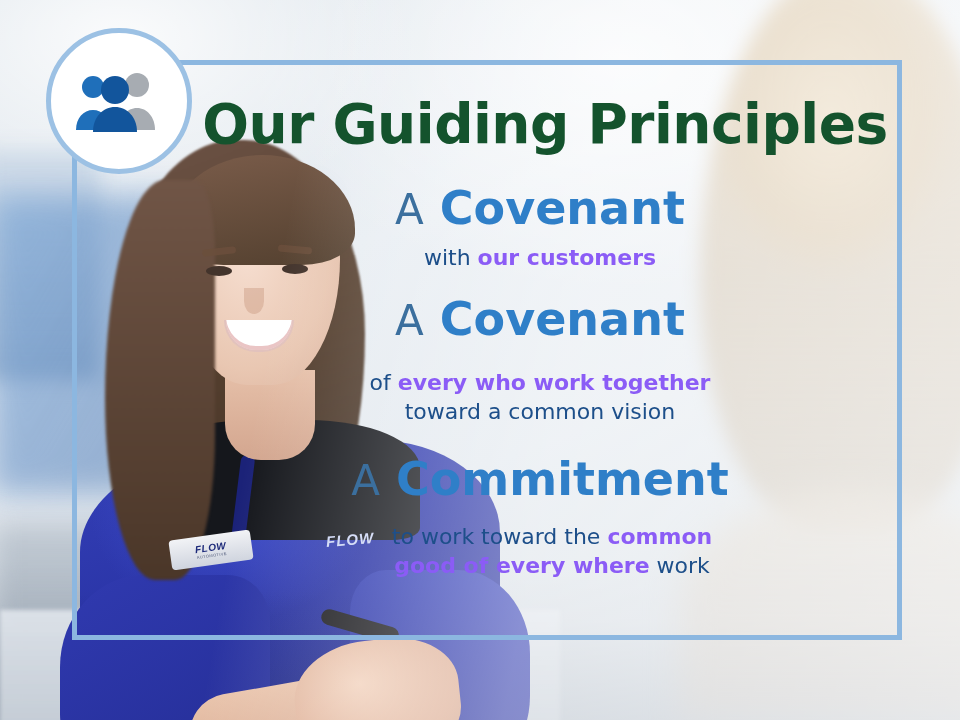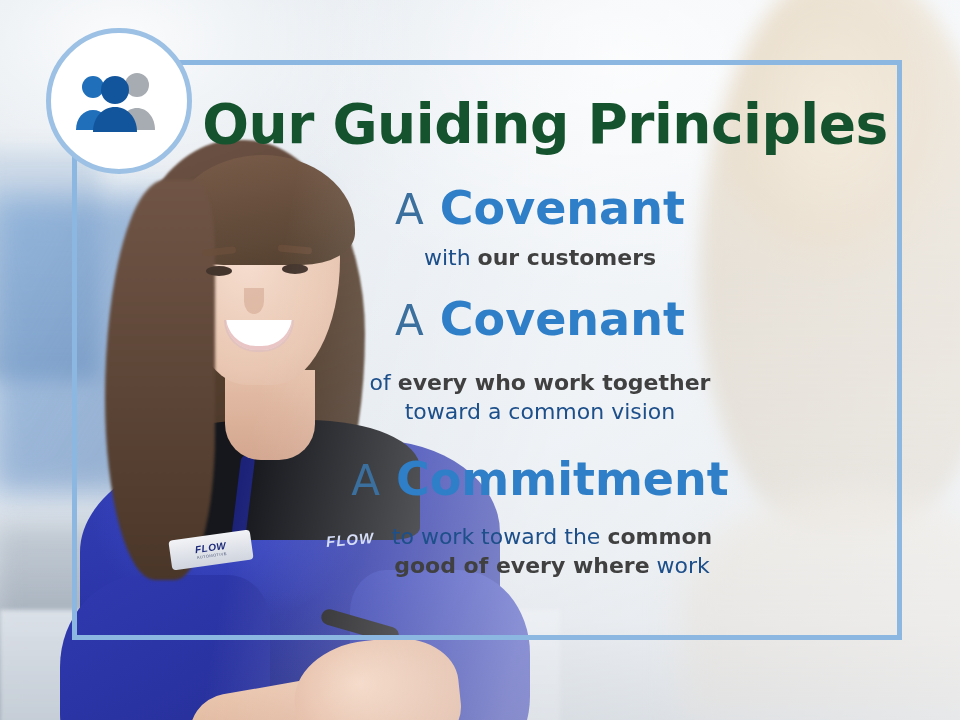--- a/index.html
+++ b/index.html
@@ -265,21 +265,21 @@
     color: #3b6f9e;
     font-size: 42px;
   }
   .sub {
     font-family: "DejaVu Sans", sans-serif;
     font-size: 22px;
     color: #1d4f8a;
     line-height: 1.32;
     font-weight: normal;
   }
-  .sub b { font-weight: bold; color: #404040; }
+  .sub b { font-weight: bold; color: #8b5cf6; }
 
   .l1 { left: 190px; top: 178px; margin-top: 6px; }
   .l1s { left: 190px; top: 243px; }
   .l2 { left: 190px; top: 295px; }
   .l2s { left: 190px; top: 368px; }
   .l3 { left: 190px; top: 455px; }
   .l3s { left: 202px; top: 522px; }
 </style>
 </head>
 <body>

